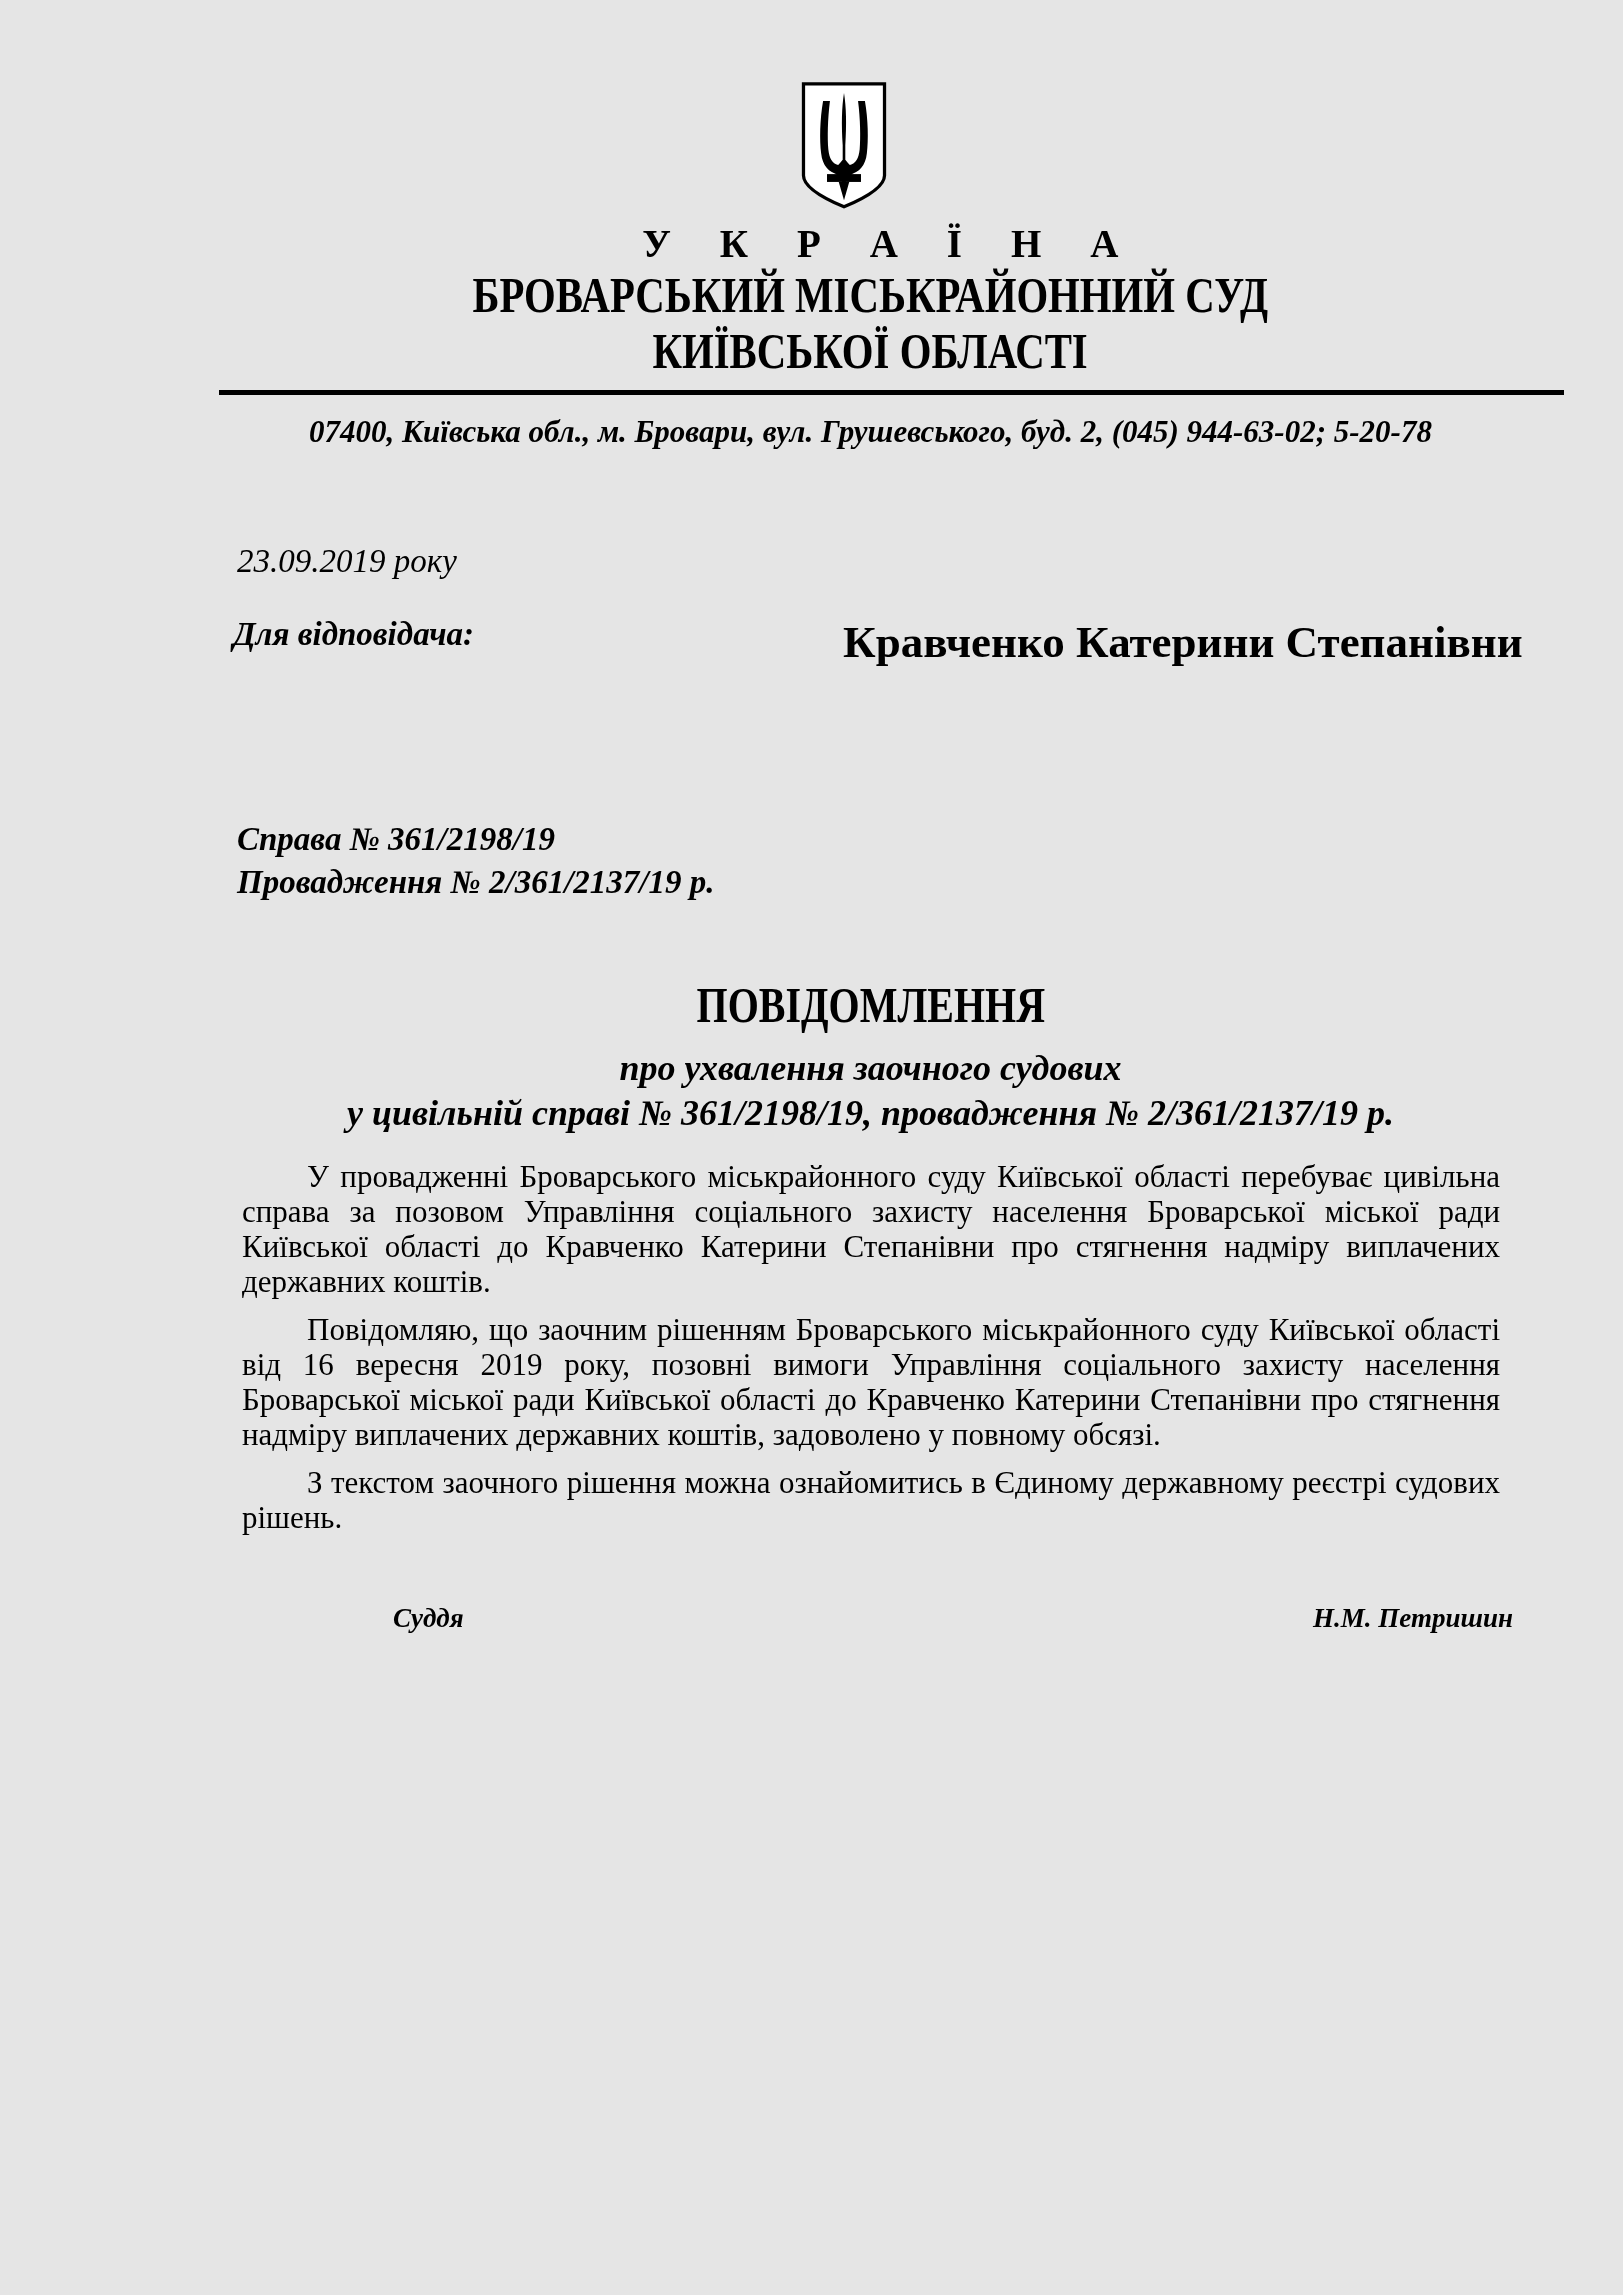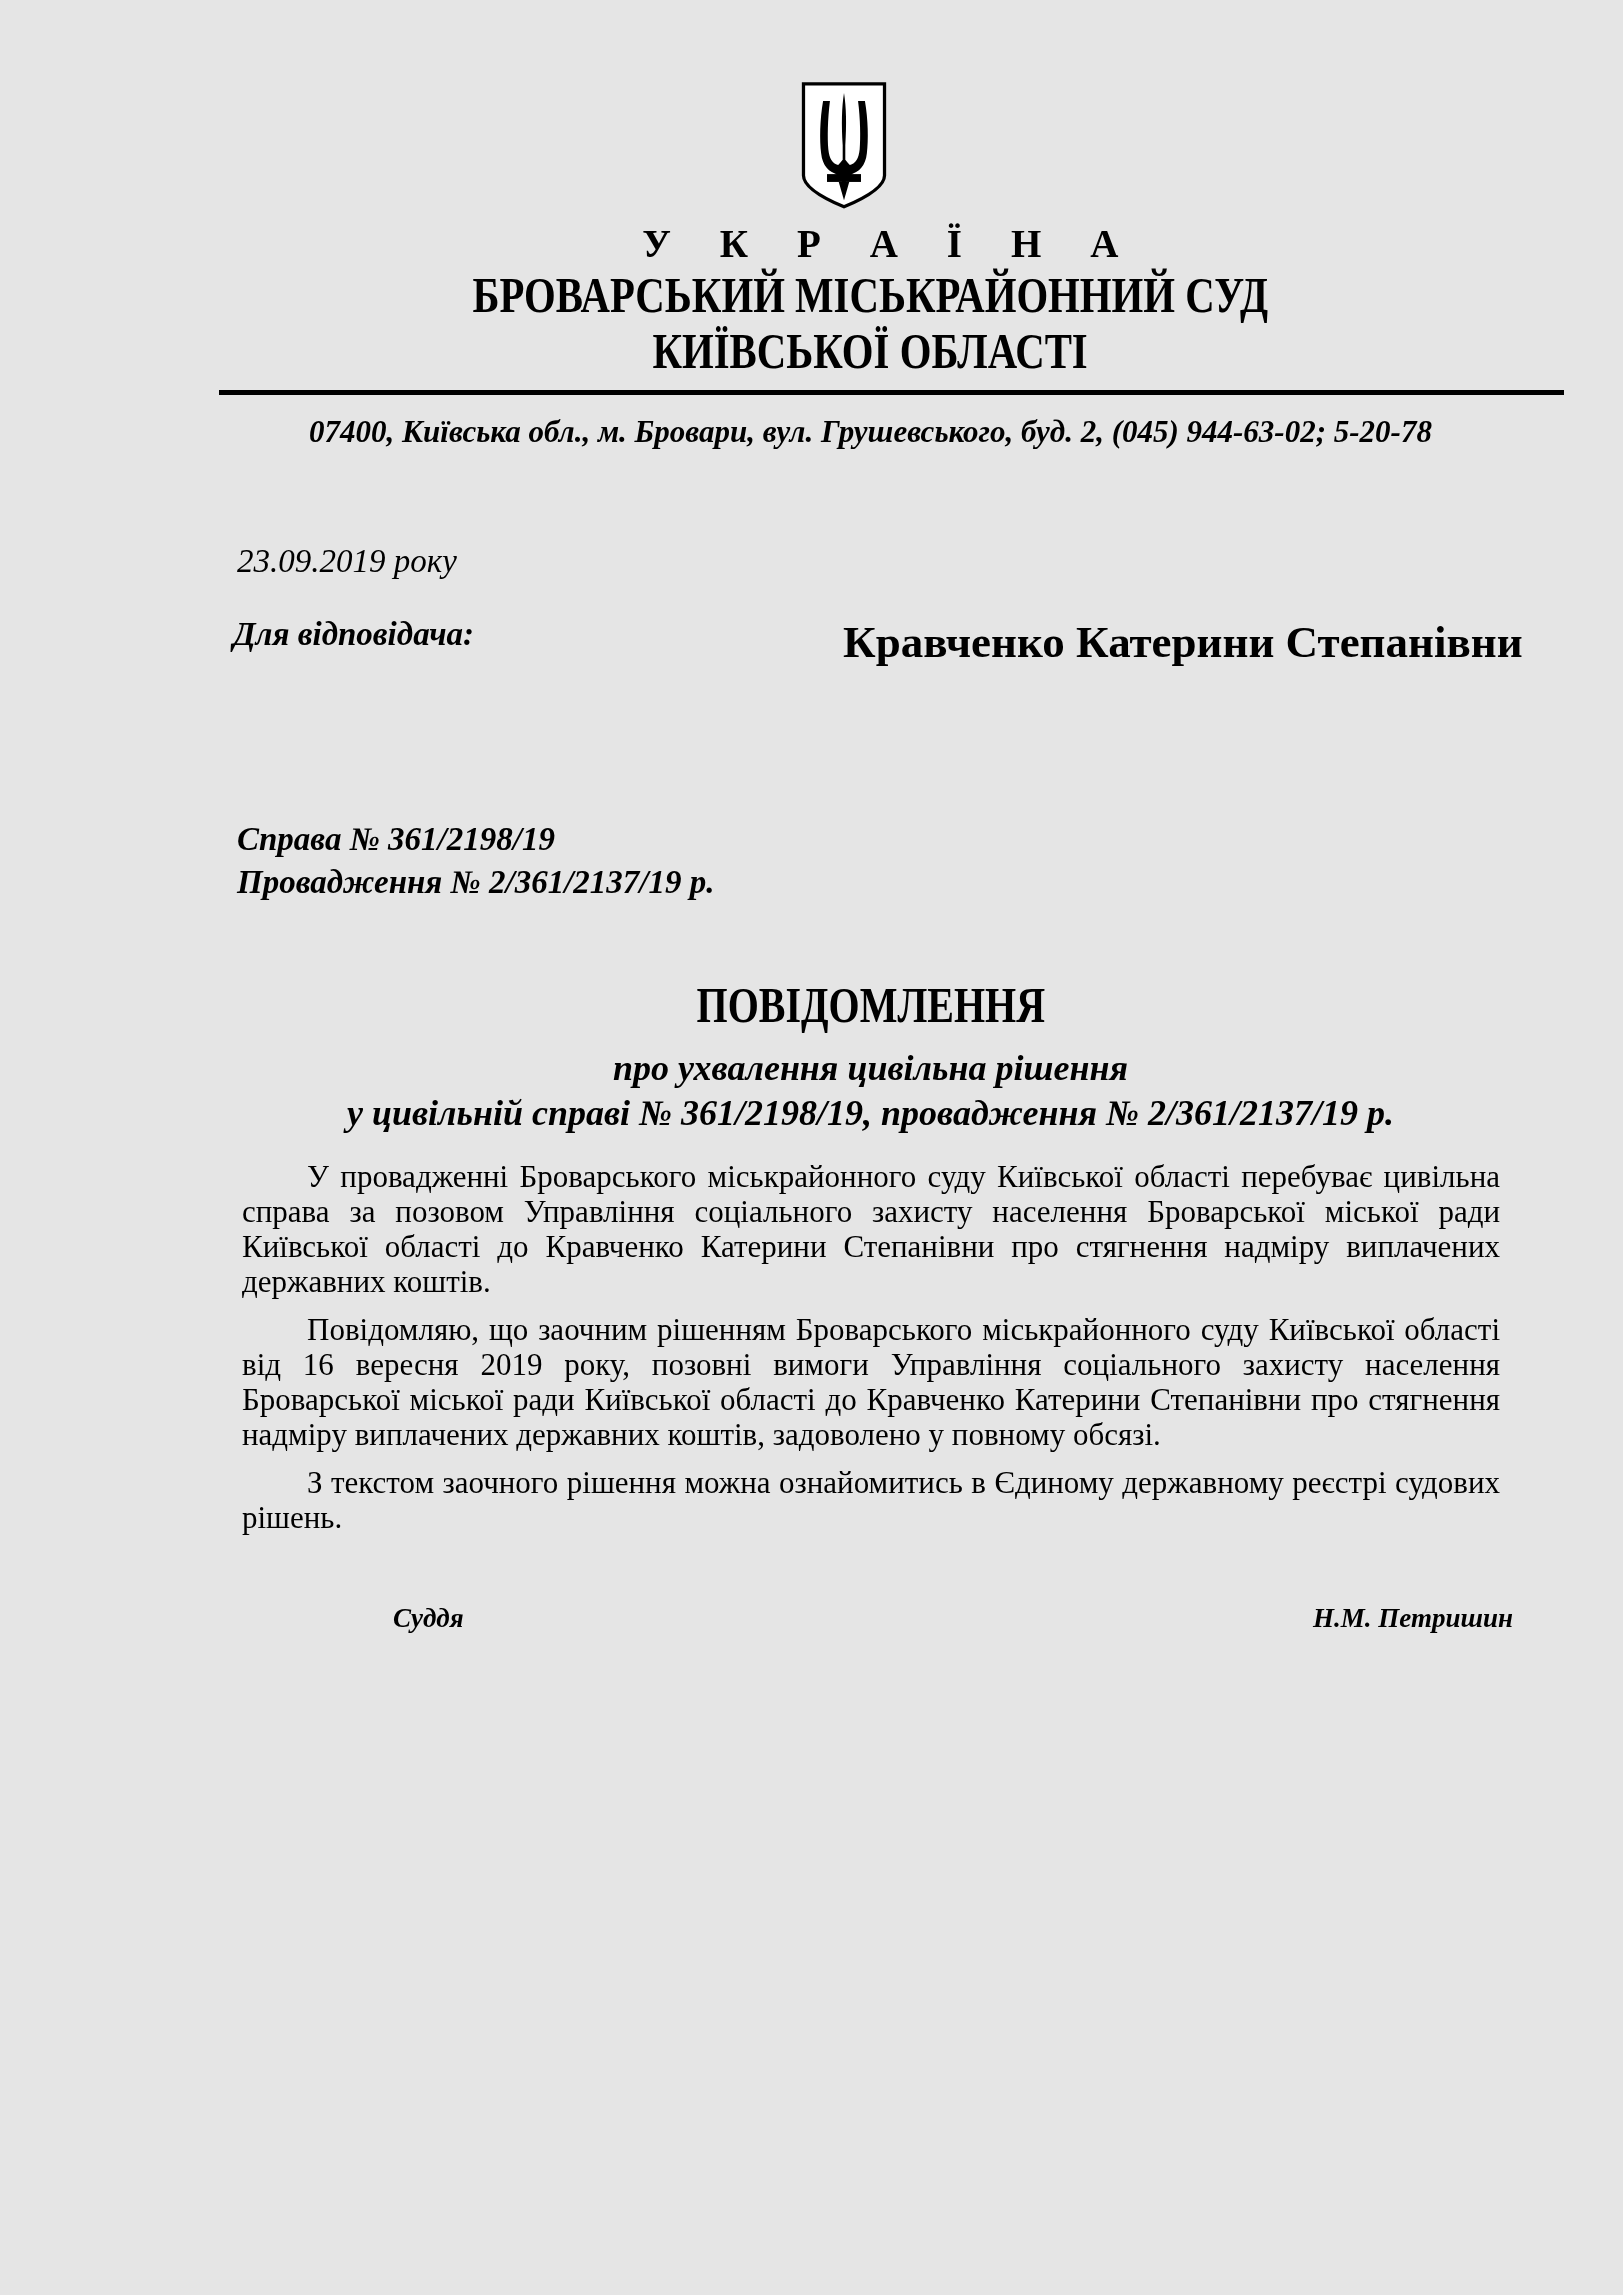--- a/index.html
+++ b/index.html
@@ -184,21 +184,21 @@
 
   <div class="abs case-block">
     <div>Справа № 361/2198/19</div>
     <div>Провадження № 2/361/2137/19 р.</div>
   </div>
 
   <div class="abs centered title-block">
     <div class="notice-heading">
       <span class="condense">ПОВІДОМЛЕННЯ</span>
     </div>
-    <div class="notice-subtitle1">про ухвалення цивільна рішення</div>
+    <div class="notice-subtitle1">про ухвалення заочного судових</div>
     <div class="notice-subtitle2">у цивільній справі № 361/2198/19, провадження № 2/361/2137/19 р.</div>
   </div>
 
   <div class="abs body-text">
     <p>У провадженні Броварського міськрайонного суду Київської області перебуває цивільна справа за позовом Управління соціального захисту населення Броварської міської ради Київської області до Кравченко Катерини Степанівни про стягнення надміру виплачених державних коштів.</p>
     <p>Повідомляю, що заочним рішенням Броварського міськрайонного суду Київської області від 16 вересня 2019 року, позовні вимоги Управління соціального захисту населення Броварської міської ради Київської області до Кравченко Катерини Степанівни про стягнення надміру виплачених державних коштів, задоволено у повному обсязі.</p>
     <p>З текстом заочного рішення можна ознайомитись в Єдиному державному реєстрі судових рішень.</p>
   </div>
 
   <div class="abs signature-row">

